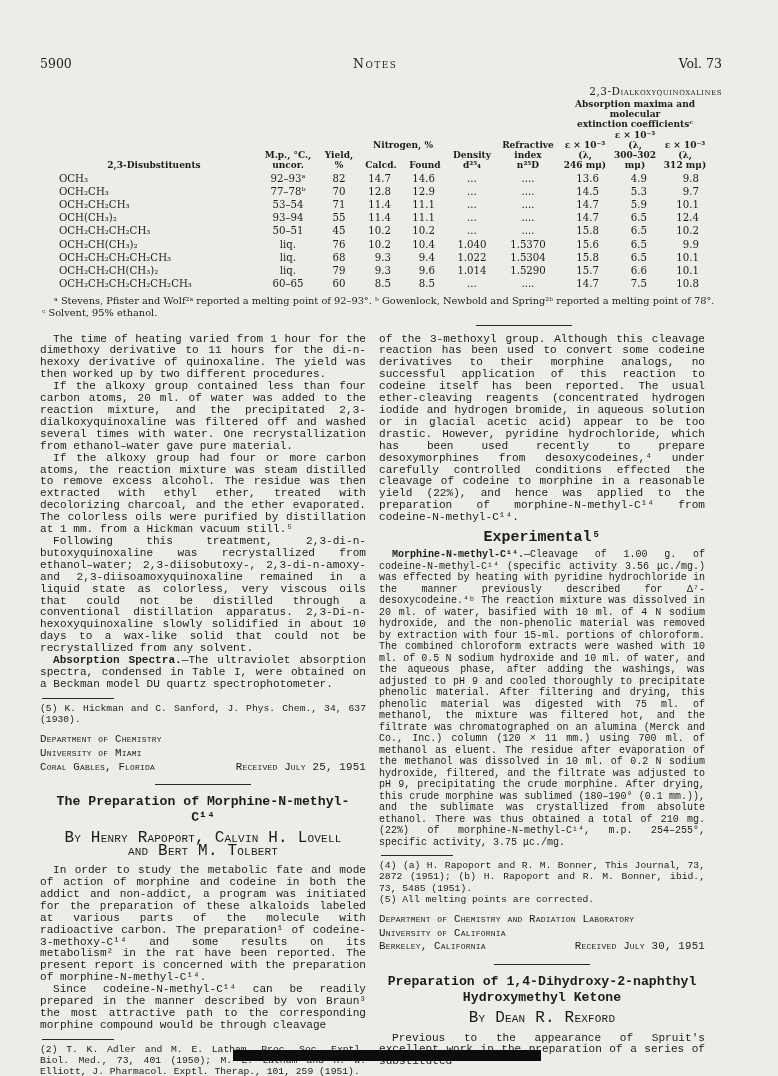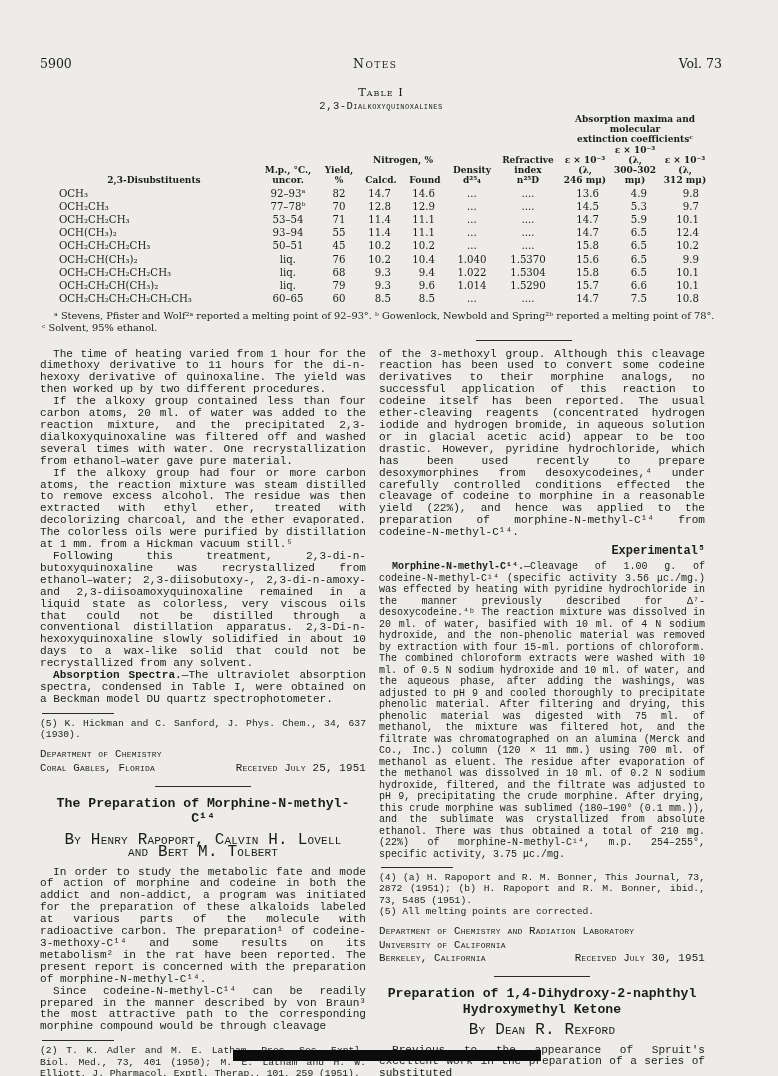--- a/index.html
+++ b/index.html
@@ -12,21 +12,21 @@
   }
   .sheet{position:relative;width:778px;height:1076px;overflow:hidden;background:#edecE8;background:#edece8;}
   .page{padding:44px 56px 0 40px;margin-top:12px;}
   
   .page-head{display:flex;justify-content:space-between;align-items:baseline;font-size:12.5px;}
   .head-title{letter-spacing:1.5px;}
   .sc{font-variant:small-caps;}
   
   .table-block{margin-top:14px;}
   .t-title{text-align:center;font-size:11.5px;letter-spacing:1px;}
-  .t-sub{text-align:center;font-size:10.5px;letter-spacing:.5px;margin-top:1px;font-family:Liberation Mono, monospace;}
+  .t-sub{text-align:right;font-size:10.5px;letter-spacing:.5px;margin-top:1px;}
   table{border-collapse:collapse;margin:2px auto 0;table-layout:fixed;width:660px;}
   th{font-weight:bold;font-size:9px;line-height:1.12;vertical-align:bottom;text-align:center;white-space:pre-line;padding:0 1px 1px;}
   th.group{vertical-align:bottom;}
   td{font-size:10.2px;line-height:13.2px;padding:0 2px;white-space:nowrap;}
   td.c-sub{text-align:left;padding-left:8px;}
   col.w-sub{width:206px;} col.w-mp{width:62px;} col.w-yld{width:40px;}
   col.w-cal{width:44px;} col.w-fnd{width:44px;} col.w-den{width:50px;}
   col.w-ref{width:62px;} col.w-e1{width:52px;} col.w-e2{width:48px;} col.w-e3{width:52px;}
   td.num{text-align:right;padding-right:12px;}
   td.ctr{text-align:center;}
@@ -40,36 +40,35 @@
   .p b{font-weight:bold;}
   .small{font-size:10px;line-height:11.5px;}
   .fn-rule{width:72px;border-top:1px solid #2a2a2a;margin:7px 0 4px 2px;}
   .fn{font-size:9.7px;line-height:11.3px;text-align:justify;margin:0;}
   .dept{margin-top:8px;font-size:10.8px;line-height:13.6px;}
   .dept .line{font-variant:small-caps;letter-spacing:.2px;}
   .dept .last{display:flex;justify-content:space-between;}
   .article-rule{width:96px;border-top:1px solid #2a2a2a;margin:10px auto 9px;}
   .a-title{font-size:13.2px;font-weight:bold;text-align:center;line-height:15.5px;margin:2px 6px 0;}
   .a-byline{font-variant:small-caps;font-size:16px;text-align:center;line-height:12.5px;margin:7px 10px 8px;letter-spacing:.2px;}
-  .x-head{font-weight:bold;text-align:right;font-size:12px;margin:5px 0 3px;}
+  .x-head{font-weight:bold;text-align:center;font-size:15px;margin:5px 0 3px;}
 </style>
 </head>
 <body>
 
 <div class="sheet">
   <div class="page">
 
     <div class="page-head">
       <span>5900</span>
       <span class="sc head-title">Notes</span>
       <span>Vol. 73</span>
     </div>
 
     <div class="table-block">
-      <div class="t-title sc">Table I</div>
       <div class="t-sub sc">2,3-Dialkoxyquinoxalines</div>
 
       <table>
         <colgroup>
           <col class="w-sub">
             <col class="w-mp">
             <col class="w-yld">
             <col class="w-cal">
             <col class="w-fnd">
           <col class="w-den">
@@ -235,20 +234,21 @@
         <p class="p">If the alkoxy group contained less than four carbon atoms, 20 ml. of water was added to the reaction mixture, and the precipitated 2,3-dialkoxyquinoxaline was filtered off and washed several times with water.  One recrystallization from ethanol–water gave pure material.</p>
         <p class="p">If the alkoxy group had four or more carbon atoms, the reaction mixture was steam distilled to remove excess alcohol.  The residue was then extracted with ethyl ether, treated with decolorizing charcoal, and the ether evaporated.  The colorless oils were purified by distillation at 1 mm. from a Hickman vacuum still.⁵</p>
         <p class="p">Following this treatment, 2,3-di-n-butoxyquinoxaline was recrystallized from ethanol–water; 2,3-diisobutoxy-, 2,3-di-n-amoxy- and 2,3-diisoamoxyquinoxaline remained in a liquid state as colorless, very viscous oils that could not be distilled through a conventional distillation apparatus. 2,3-Di-n-hexoxyquinoxaline slowly solidified in about 10 days to a wax-like solid that could not be recrystallized from any solvent.</p>
         <p class="p"><b>Absorption Spectra.</b><span>—The ultraviolet absorption spectra, condensed in Table I, were obtained on a Beckman model DU quartz spectrophotometer.</span></p>
 
         <div class="fn-rule"></div>
         <p class="fn ind">(5) K. Hickman and C. Sanford, J. Phys. Chem., 34, 637 (1930).</p>
 
         <div class="dept">
           <div class="line">Department of Chemistry</div>
+          <div class="line">University of Miami</div>
           <div class="last">
             <span class="line">Coral Gables, Florida</span>
             <span class="line">Received July 25, 1951</span>
           </div>
         </div>
 
         <div class="article-rule"></div>
 
         <div class="a-title">The Preparation of Morphine-N-methyl-C¹⁴</div>
         <div class="a-byline">By Henry Rapoport, Calvin H. Lovell and Bert M. Tolbert</div>

